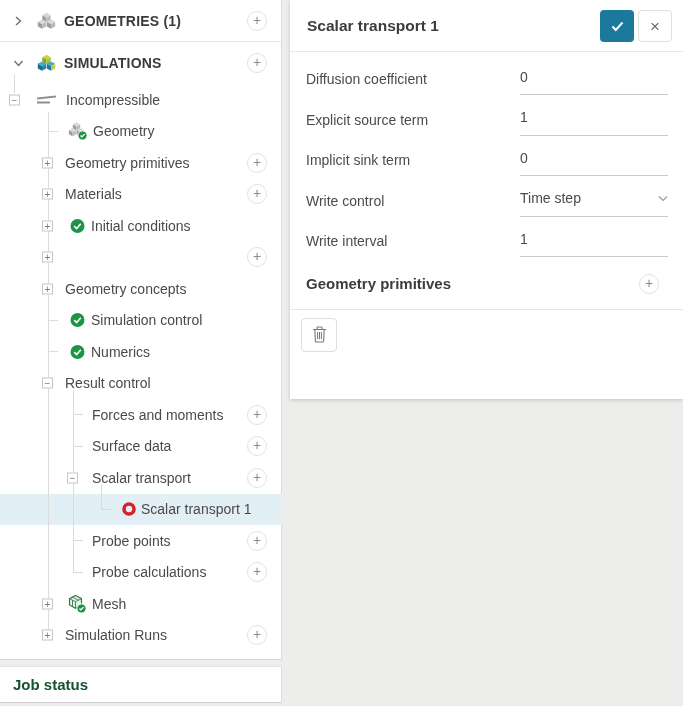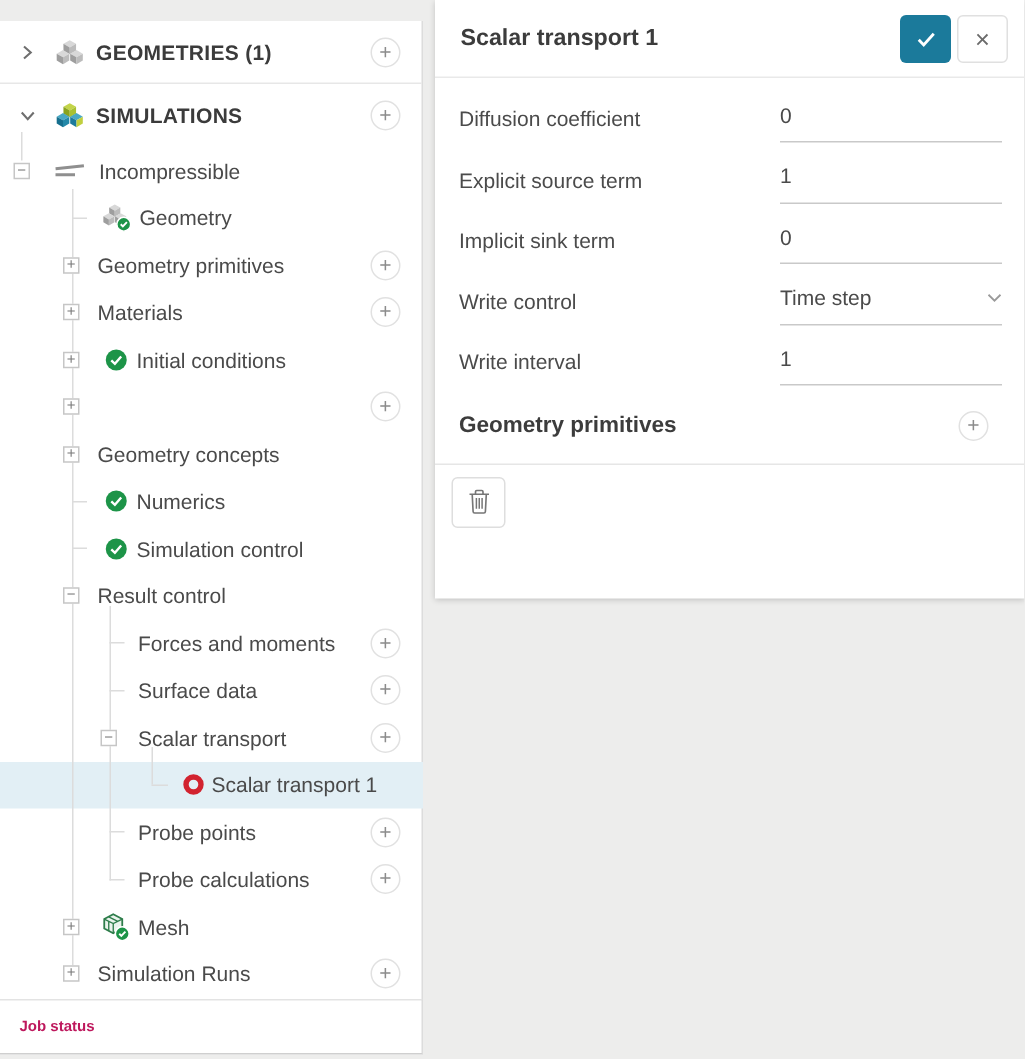--- a/index.html
+++ b/index.html
@@ -6,21 +6,21 @@
   html,body { width:683px; height:706px; }
   body {
     font-family:"Liberation Sans", sans-serif;
     background:#ededec;
     position:relative;
     overflow:hidden;
     color:#4a4a4a;
   }
   
   .tree-panel {
-    position:absolute; left:0; top:14px; width:282px; height:660px;
+    position:absolute; left:0; top:0; width:282px; height:660px;
     background:#fff; border-right:1px solid #dcdcdc; border-bottom:1px solid #d8d8d8;
   }
   .hdr-row {
     position:relative; height:42px; display:flex; align-items:center;
   }
   .hdr-row.first { border-bottom:1px solid #e7e7e7; }
   .hdr-label { font-size:14px; font-weight:700; color:#3b3b3b; letter-spacing:.2px; }
   .chev { position:absolute; left:13px; top:50%; transform:translateY(-50%); cursor:pointer; }
   .hdr-icon { position:absolute; left:37px; top:50%; transform:translateY(-50%); }
   .hdr-text { position:absolute; left:64px; }
@@ -44,21 +44,21 @@
   
   .inc-icon { width:20px; }
   .inc-icon .l1 { width:19px; height:2px; background:#8f8f8f; transform:rotate(-6deg); margin-bottom:3px; }
   .inc-icon .l2 { width:13px; height:2px; background:#8f8f8f; }
   
   .job-panel {
     position:absolute; left:0; top:666px; width:282px; height:37px;
     background:#fff; border-right:1px solid #dcdcdc; border-top:1px solid #e3e3e3;
     border-bottom:1px solid #cfcfcf; display:flex; align-items:center;
   }
-  .job-panel span { font-size:10px; font-weight:700; color:#be185d; margin-left:13px; }
+  .job-panel span { font-size:15px; font-weight:700; color:#14532d; margin-left:13px; }
   
   .detail-panel {
     position:absolute; left:290px; top:0; width:393px; height:399px;
     background:#fff; box-shadow:0 1px 4px rgba(0,0,0,.18);
     display:flex; flex-direction:column;
   }
   .detail-header {
     height:52px; border-bottom:1px solid #e9e9e9; position:relative;
     display:flex; align-items:center; flex:none;
   }
@@ -248,31 +248,31 @@
       <span class="abs lbl" style="left:65px">Geometry concepts</span>
     </div>
 
     <div class="row">
       <span class="abs" style="left:70px">
         <svg width="15" height="15" viewBox="0 0 15 15">
             <circle cx="7.5" cy="7.5" r="7" fill="#1d9448"></circle>
             <polyline points="4.2,7.7 6.6,10 10.8,5.2" fill="none" stroke="#fff" stroke-width="1.6"></polyline>
           </svg>
       </span>
-      <span class="abs lbl" style="left:91px">Numerics</span>
+      <span class="abs lbl" style="left:91px">Simulation control</span>
     </div>
 
     <div class="row">
       <span class="abs" style="left:70px">
         <svg width="15" height="15" viewBox="0 0 15 15">
             <circle cx="7.5" cy="7.5" r="7" fill="#1d9448"></circle>
             <polyline points="4.2,7.7 6.6,10 10.8,5.2" fill="none" stroke="#fff" stroke-width="1.6"></polyline>
           </svg>
       </span>
-      <span class="abs lbl" style="left:91px">Simulation control</span>
+      <span class="abs lbl" style="left:91px">Numerics</span>
     </div>
 
     <div class="row">
       <span class="abs ebox" style="left:42px">−</span>
       <span class="abs lbl" style="left:65px">Result control</span>
     </div>
 
     <div class="row">
       <span class="abs lbl" style="left:92px">Forces and moments</span>
       <div class="plus-circle"><span>+</span></div>

